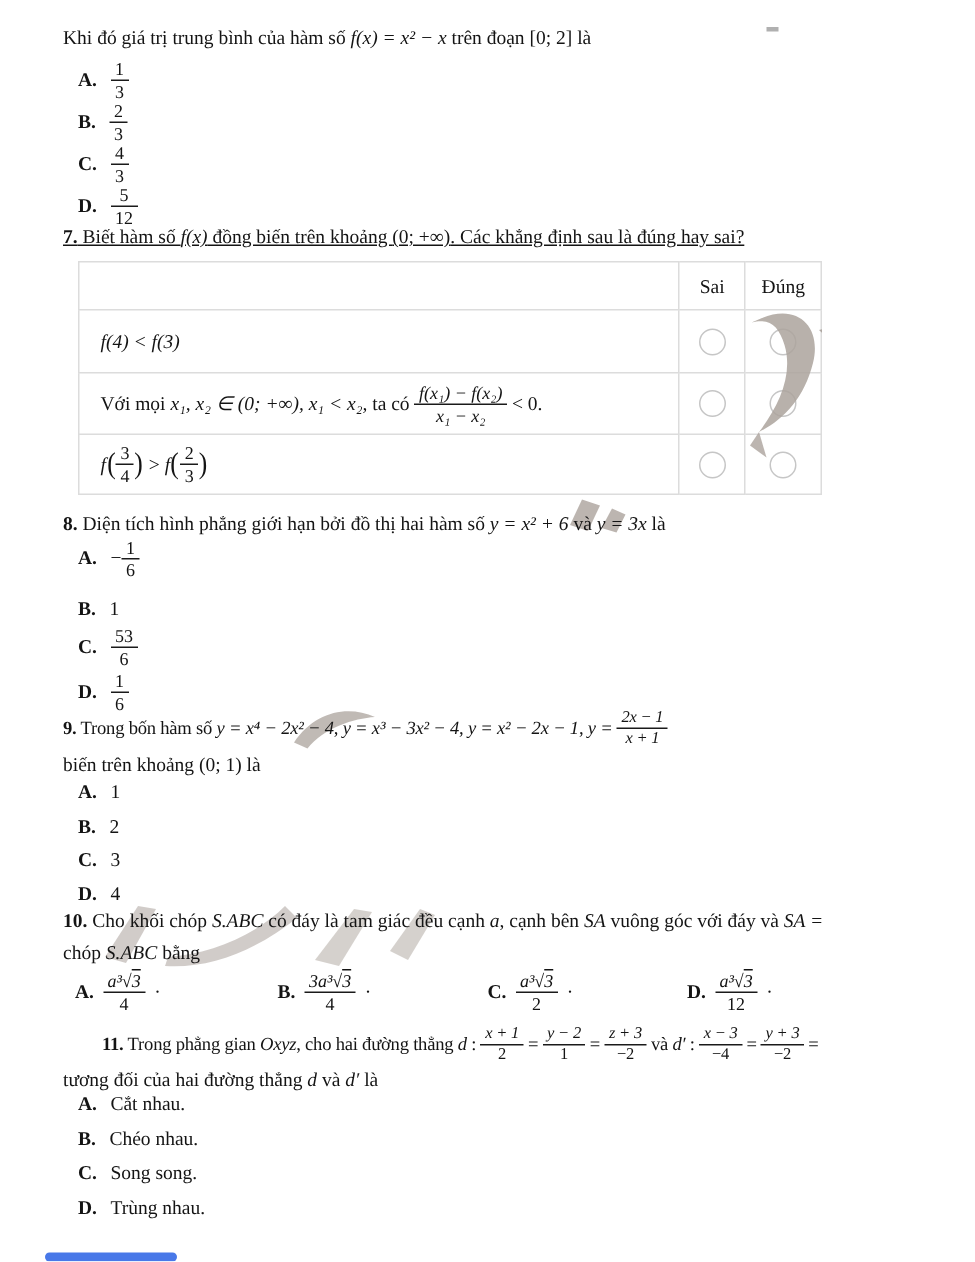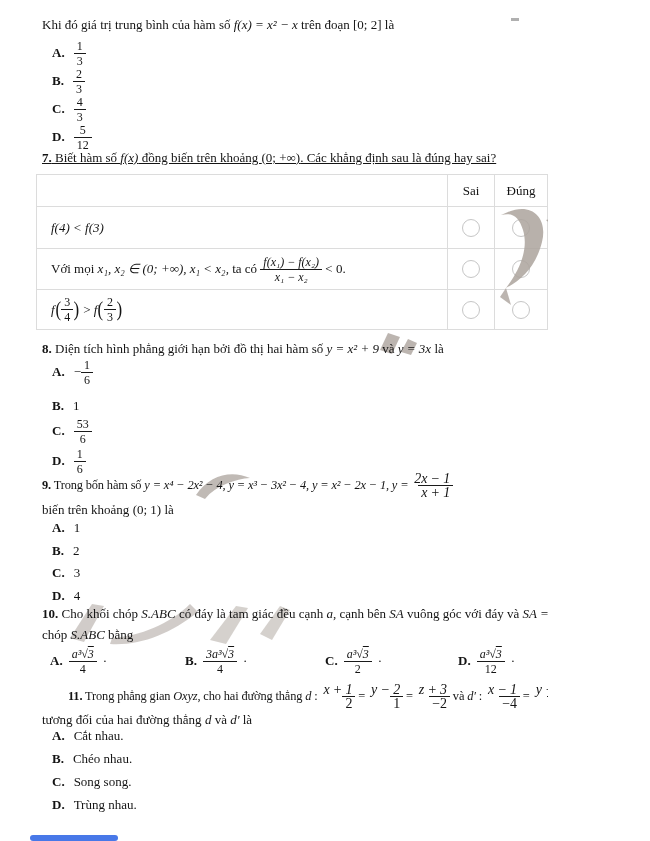--- a/index.html
+++ b/index.html
@@ -18,24 +18,24 @@
         font-size:12px;line-height:14px;}
   .frac .num{padding:0 3px;display:block;}
   .frac .den{padding:0 3px;display:block;border-top:1px solid #1a1a1a;}
   .rad{text-decoration:overline;}
   
   .opt{position:absolute;display:flex;align-items:center;gap:9px;font-size:13px;}
   .olabel{font-weight:bold;}
   
   .mrow{display:flex;align-items:center;font-size:12.4px;letter-spacing:-0.15px;line-height:20px;}
   .mrow span{white-space:pre;}
-  .mrow .frac{font-size:14px;line-height:13px;align-items:flex-end;}
+  .mrow .frac{font-size:11px;line-height:13px;}
   .bigp{font-size:20px;font-weight:300;transform:scaleX(.85);display:inline-block;}
   
-  .qtable{position:absolute;left:36px;top:174px;border-collapse:collapse;font-size:13px;border-radius:23px;}
+  .qtable{position:absolute;left:52px;top:174px;border-collapse:collapse;font-size:13px;border-radius:23px;}
   .qtable td{border:1px solid var(--tbl);vertical-align:middle;}
   .cell-st{width:443px;padding-left:14px;}
   .cell-sai{width:56px;text-align:center;}
   .cell-dung{width:60px;text-align:center;}
   .radio{width:16px;height:16px;border:1px solid var(--radio);border-radius:50%;margin:0 auto;
          background:transparent;}
   .rowflex{display:flex;align-items:center;}
   .rowflex span{white-space:pre;}
   
   .wm{position:absolute;color:var(--wm);pointer-events:none;}
@@ -154,21 +154,21 @@
     <path d="M26 110 L 31 127 L 20 119 Z" fill="currentColor" opacity="0.8"></path>
     <path d="M66 42 L 87 36 L 78 53 Z" fill="currentColor" opacity="0.9"></path>
     <path d="M80 8 L 99 2 L 95 24 L 82 17 Z" fill="currentColor" opacity="0.85"></path>
   </svg>
 
   <svg class="wm" style="left:374px;top:330px;" width="46" height="26" viewBox="0 0 46 26">
     <path d="M6 20 L 14 3 L 26 7 L 18 24 Z" fill="currentColor" opacity="0.8"></path>
     <path d="M27 22 L 34 9 L 43 13 L 37 25 Z" fill="currentColor" opacity="0.8"></path>
   </svg>
   <div class="stem" style="left:42px;top:339px;">
-    <span class="qnum">8.</span><span> Diện tích hình phẳng giới hạn bởi đồ thị hai hàm số </span><span class="mi">y = x² + 9</span><span> và </span><span class="mi">y = 3x</span><span> là</span>
+    <span class="qnum">8.</span><span> Diện tích hình phẳng giới hạn bởi đồ thị hai hàm số </span><span class="mi">y = x² + 6</span><span> và </span><span class="mi">y = 3x</span><span> là</span>
   </div>
   <div class="opt" style="left:52px;top:357px;height:30px;">
     <span class="olabel">A.</span>
     <span style="display:inline-flex;align-items:center;">
         <span>−</span>
         <span class="frac">
           <span class="num">1</span>
           <span class="den">6</span>
         </span>
       </span>
@@ -277,21 +277,21 @@
       <span class="mi">d</span>
       <span> : </span>
       <span class="frac"><span class="num mi">x + 1</span><span class="den">2</span></span>
       <span> = </span>
       <span class="frac"><span class="num mi">y − 2</span><span class="den">1</span></span>
       <span> = </span>
       <span class="frac"><span class="num mi">z + 3</span><span class="den">−2</span></span>
       <span> và </span>
       <span class="mi">d′</span>
       <span> : </span>
-      <span class="frac"><span class="num mi">x − 1</span><span class="den">−4</span></span>
+      <span class="frac"><span class="num mi">x − 3</span><span class="den">−4</span></span>
       <span> = </span>
       <span class="frac"><span class="num mi">y + 3</span><span class="den">−2</span></span>
       <span> = </span>
       <span class="frac"><span class="num mi">z − 2</span><span class="den">4</span></span>
       <span>. Vị trí</span>
   </div>
   <div class="stem" style="left:42px;top:710px;">
     <span>tương đối của hai đường thẳng </span><span class="mi">d</span><span> và </span><span class="mi">d′</span><span> là</span>
   </div>
   <div class="opt" style="left:52px;top:728px;height:16px;">

